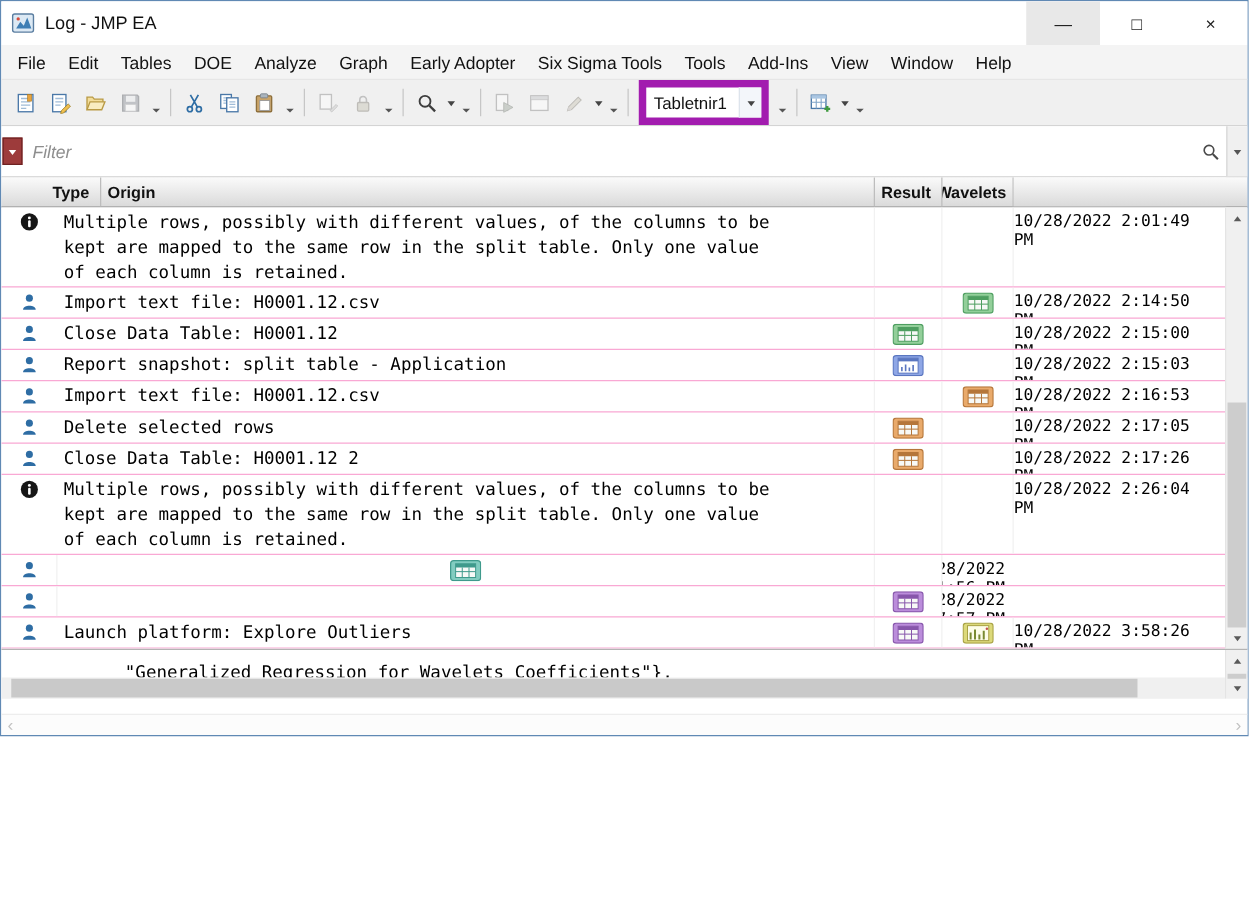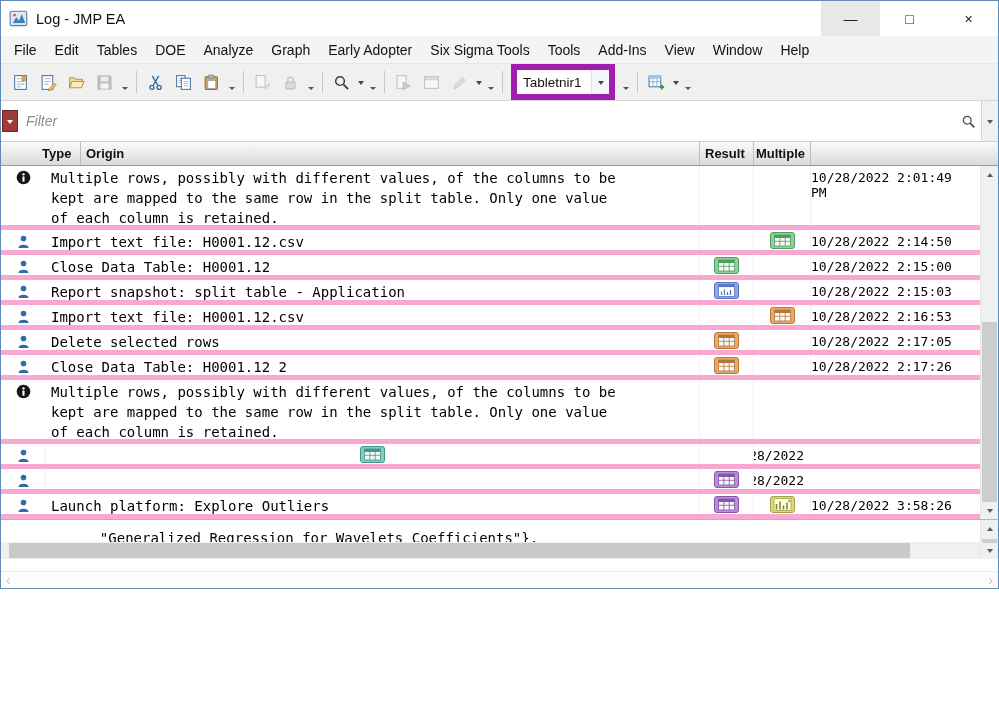--- a/index.html
+++ b/index.html
@@ -45,21 +45,21 @@
   .filter-drop{width:17px;height:100%;background:#f0f0f0;border:none;border-left:1px solid #d6d6d6;display:flex;align-items:center;justify-content:center;padding:0;}
   .caret{width:0;height:0;border:3.5px solid transparent;border-top:4.5px solid #555;margin-top:4px;}
 
   
   .log-header{flex:0 0 23px;display:grid;grid-template-columns:44px 1fr 54px 57px 170px 17px;background:linear-gradient(#fafafa,#dadada);border-bottom:1px solid #9b9b9b;padding-left:36px;}
   .hcell{display:flex;align-items:center;padding:0 5px;font-size:13px;font-weight:bold;color:#111;border-right:1px solid #bdbdbd;overflow:hidden;}
   .hcell.c-ts{justify-content:flex-end;}
   .hcell.c-scroll{border-right:none;background:linear-gradient(#fafafa,#dadada);}
   .log-body{flex:0 0 353px;display:flex;background:#fff;overflow:hidden;}
   .log-rows{flex:1;min-width:0;}
-  .log-row{display:grid;grid-template-columns:44px 1fr 54px 57px 170px;border-bottom:5px solid #f9a8d4;height:25px;box-sizing:border-box;overflow:hidden;}
+  .log-row{display:grid;grid-template-columns:44px 1fr 54px 57px 170px;border-bottom:1px solid #f9a8d4;height:25px;box-sizing:border-box;overflow:hidden;}
   .log-row.multiline{height:64px;}
   .cell{display:flex;overflow:hidden;}
   .cell.type{justify-content:center;align-items:flex-start;padding-top:4px;}
   .type-ico{display:inline-flex;}
   .type-ico svg{width:15px;height:15px;}
   .cell.msg{font-family:"DejaVu Sans Mono","Liberation Mono",monospace;font-size:14px;color:#000;padding:2px 4px 0 6px;line-height:20px;align-items:flex-start;white-space:nowrap;}
   .multiline .cell.msg{white-space:normal;padding-right:72px;}
   .cell.orig,.cell.res{justify-content:center;align-items:center;border-left:1px solid #f1f1f1;}
   .cell.ts{font-family:"DejaVu Sans Mono","Liberation Mono",monospace;font-size:13px;justify-content:flex-end;align-items:flex-start;padding:4px 6px 0 0;border-left:1px solid #f1f1f1;color:#000;}
   .chip{width:25px;height:17px;display:inline-flex;}
@@ -284,21 +284,21 @@
     </button>
     <button class="filter-drop">
         <span class="caret"></span>
       </button>
   </div>
 
   <div class="log-header">
     <div class="hcell">Type</div>
     <div class="hcell">Origin</div>
     <div class="hcell">Result</div>
-    <div class="hcell c-ts">Multiple</div>
+    <div class="hcell c-ts">Wavelets</div>
     <div class="hcell c-scroll"></div>
   </div>
 
   <div class="log-body">
     <div class="log-rows">
         <div class="log-row multiline">
           <div class="cell type">
             <span class="type-ico">
               <svg viewBox="0 0 16 16">
                 <circle cx="8" cy="8" r="7.3" fill="#161616"></circle>
@@ -456,20 +456,21 @@
               <svg viewBox="0 0 16 16">
                 <circle cx="8" cy="8" r="7.3" fill="#161616"></circle>
                 <circle cx="8" cy="4.6" r="1.25" fill="#fff"></circle>
                 <rect x="6.9" y="6.6" width="2.2" height="6" rx="1" fill="#fff"></rect>
               </svg>
             </span>
           </div>
           <div class="cell msg">Multiple rows, possibly with different values, of the columns to be kept are mapped to the same row in the split table. Only one value of each column is retained.</div>
           <div class="cell orig"></div>
           <div class="cell res"></div>
+          <div class="cell ts">10/28/2022 2:26:04 PM</div>
         </div>
         <div class="log-row">
           <div class="cell type">
             <span class="type-ico">
               <svg viewBox="0 0 16 16">
                 <circle cx="8" cy="4.8" r="3" fill="#2e6da4"></circle>
                 <path d="M2.6 14.8c0-4.6 10.8-4.6 10.8 0z" fill="#2e6da4"></path>
               </svg>
             </span>
           </div>

